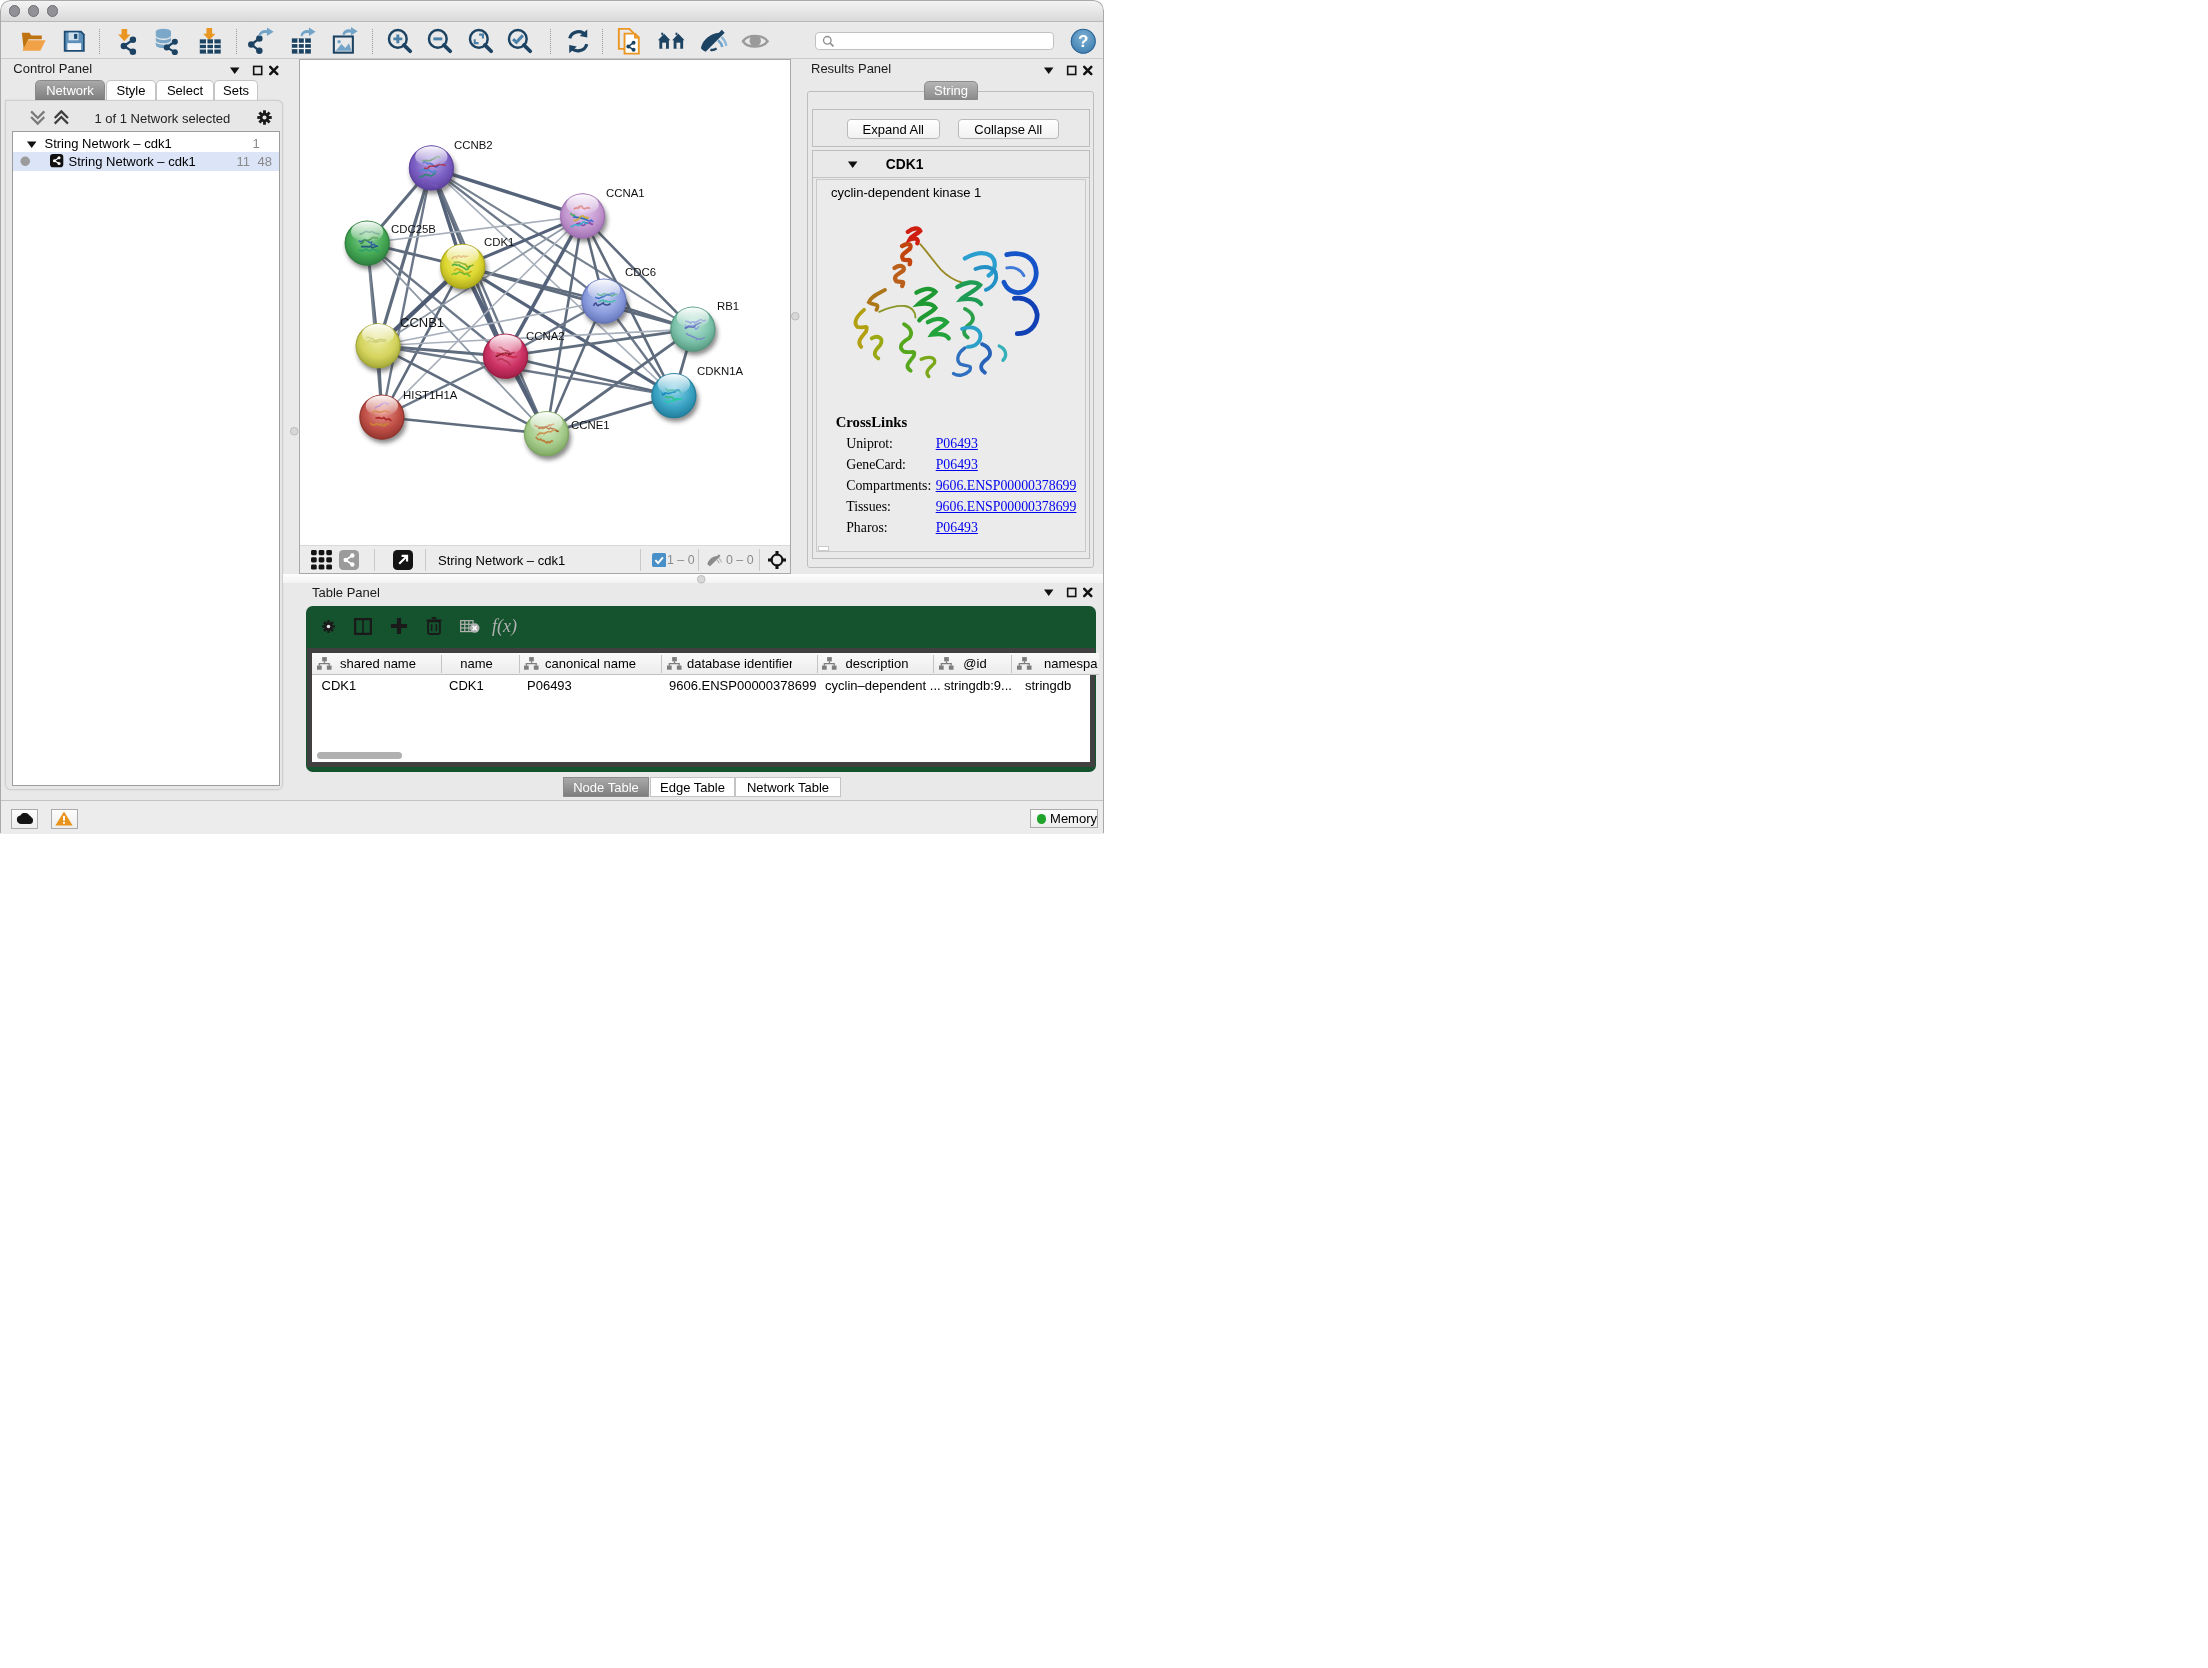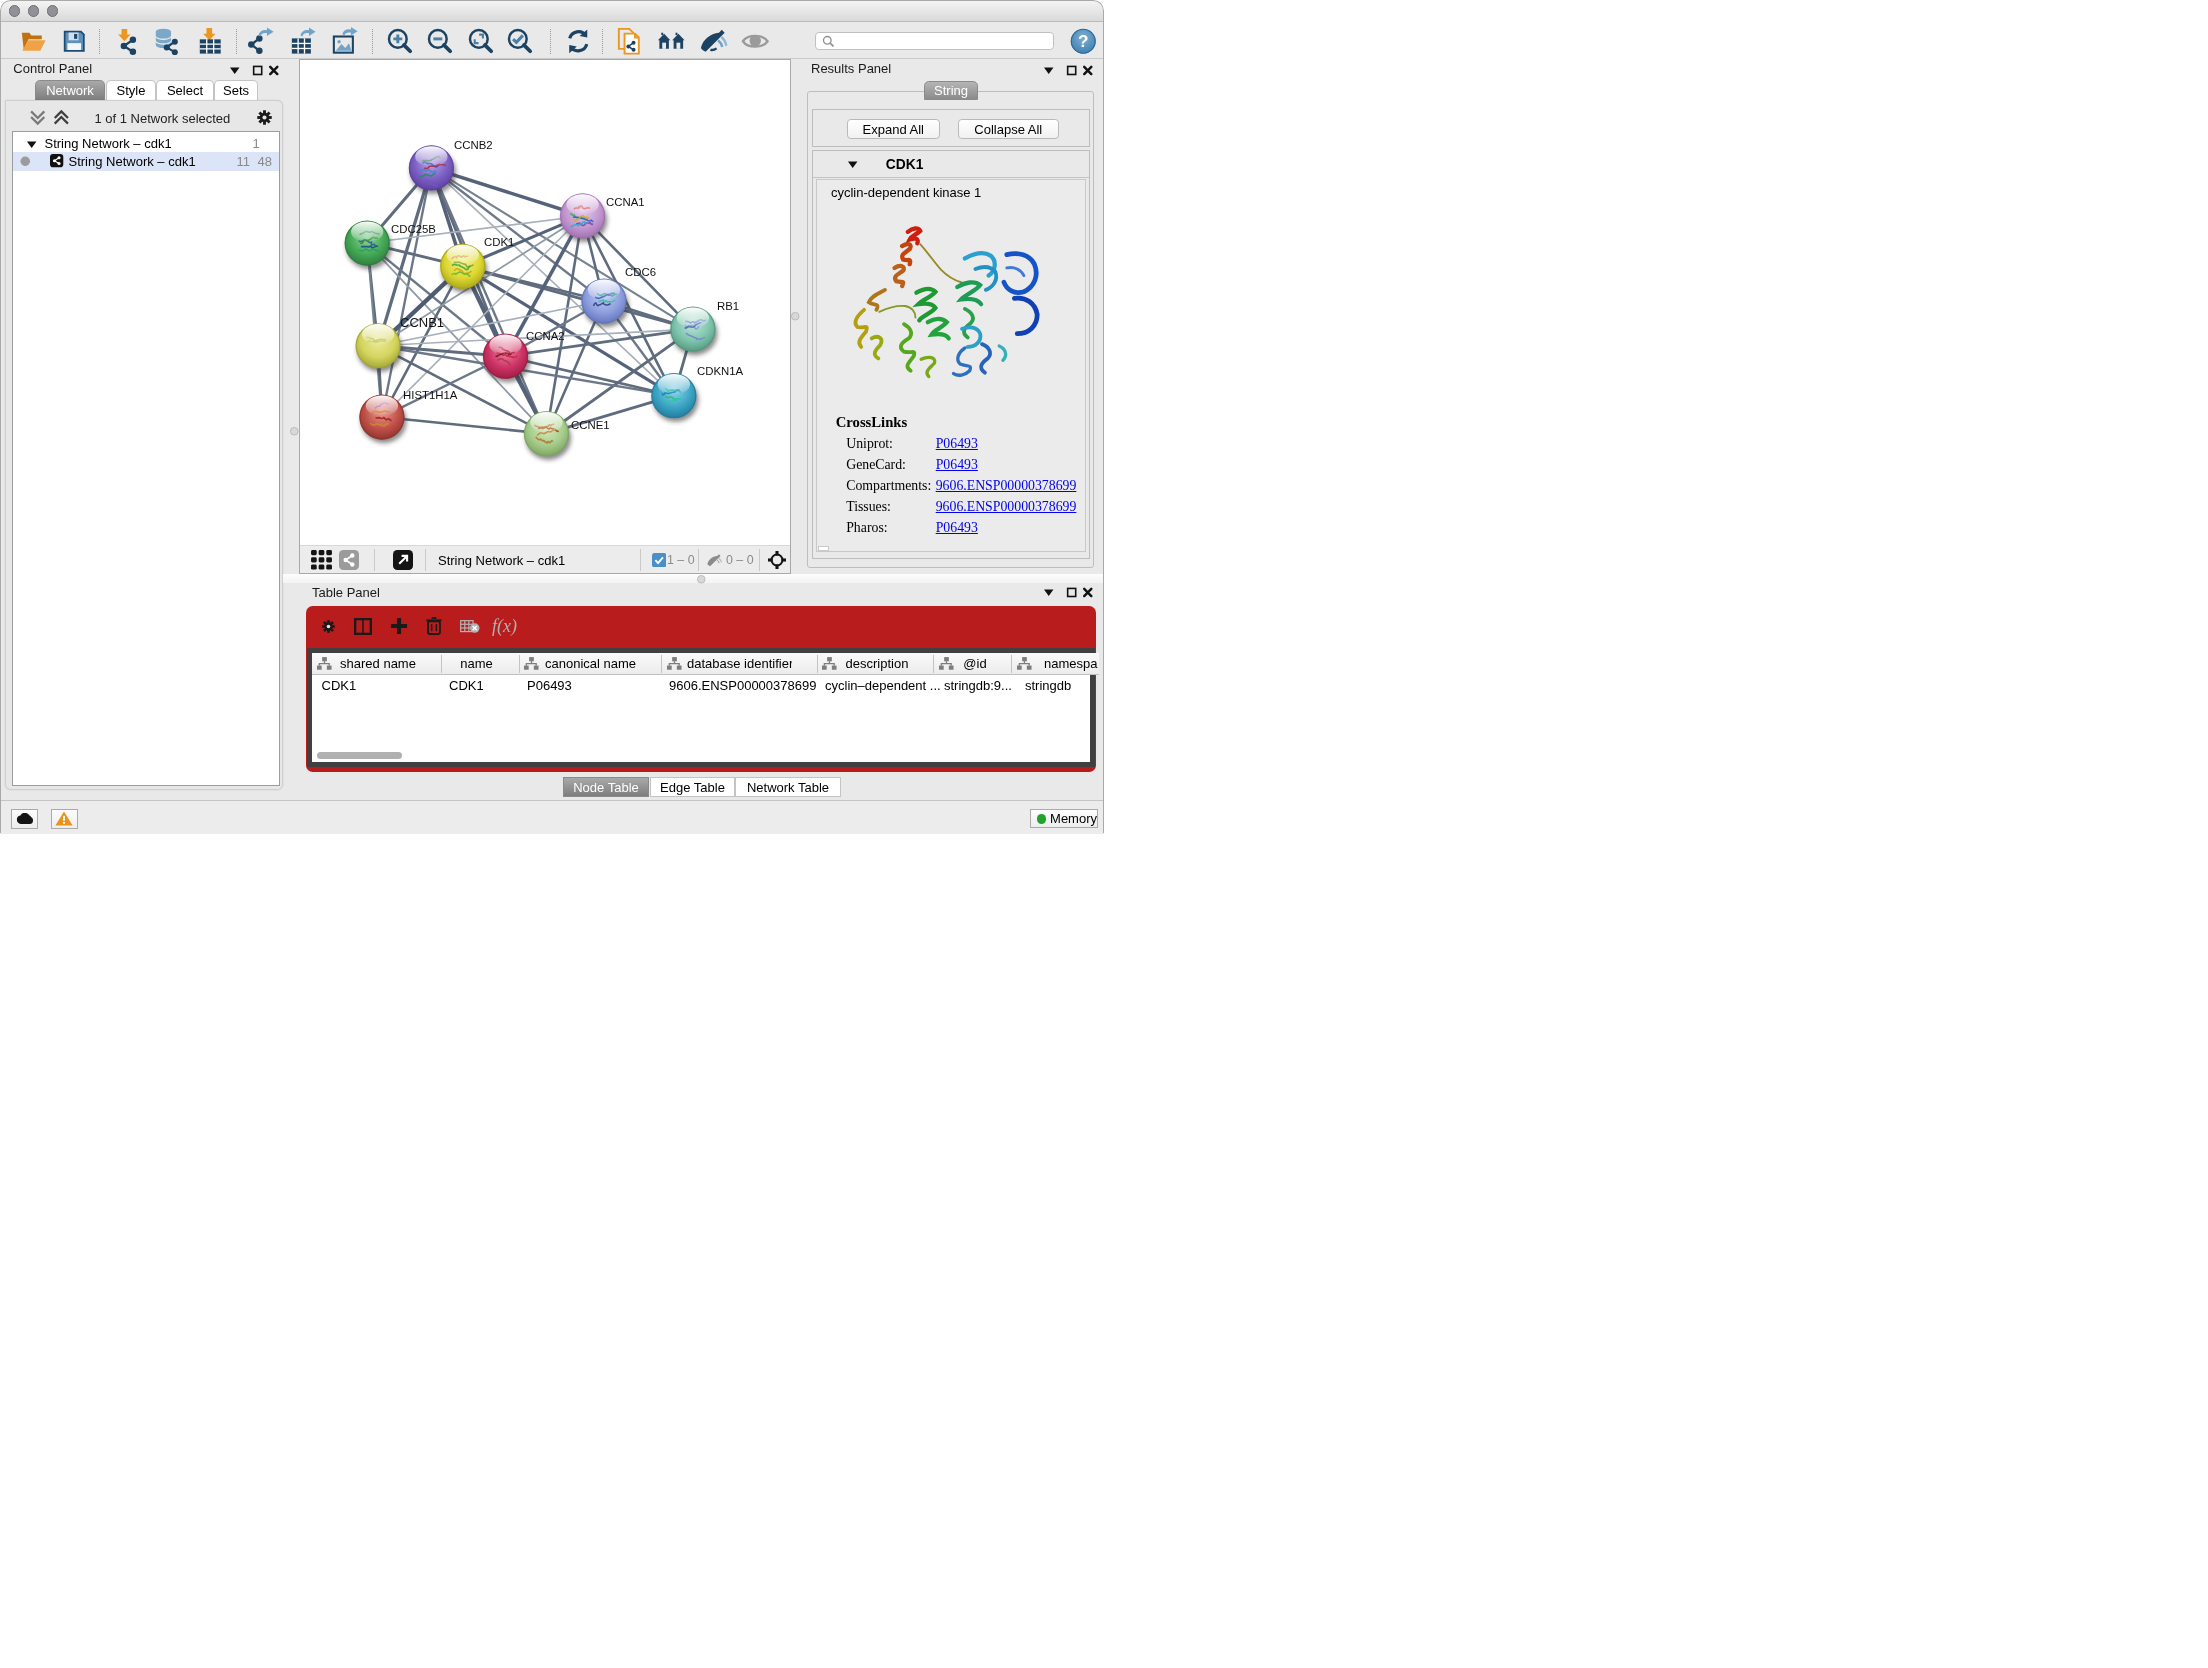--- a/index.html
+++ b/index.html
@@ -69,21 +69,21 @@
   border:1px solid #c9c9c9; background:#ebebeb; }
 .xl-label { font-family:"Liberation Serif", serif; font-size:13.8px; color:#000; position:absolute; left:29.5px; }
 .xl-val { font-family:"Liberation Serif", serif; font-size:13.8px; color:#0000EE;
   text-decoration:underline; position:absolute; left:119px; }
 
 
 #tp-strip { position:absolute; left:283px; top:574px; width:821px; height:8.6px;
   background:linear-gradient(#fdfdfd,#f3f3f3); }
 #tp-title { position:absolute; left:312px; top:585px; font-size:13px; color:#1a1a1a; }
 #tp-box { position:absolute; left:306px; top:606px; width:790px; height:166px;
-  background:#b91c1c; border-radius:6.7px; }
+  background:#14532d; border-radius:6.7px; }
 #tp-table { position:absolute; left:1px; top:42px; width:788px; height:119px;
   background:#fff; border:5px solid #404040; }
 #tp-thead { position:absolute; left:0; top:0; width:787px; height:22px;
   background:linear-gradient(#fafafa,#ececec); border-bottom:1px solid #c0c0c0; }
 .th { position:absolute; top:0; height:22px; font-size:13px; color:#000; text-align:center; line-height:22px; white-space:nowrap; overflow:hidden; }
 .thdiv { position:absolute; top:1.9px; height:18px; border-left:1px solid #c4c4c4; }
 .hier { position:absolute; top:4.3px; width:15px; height:13.3px; }
 .td { position:absolute; top:25px; font-size:13px; color:#000; }
 #tp-hscroll { position:absolute; left:4.8px; bottom:2.9px; width:85px; height:7.6px;
   background:#b0b0b0; border-radius:3.8px; }
@@ -573,21 +573,21 @@
 <circle cx="259" cy="393" r="23.5" fill="url(#gCCNE1)"></circle>
 <circle cx="259" cy="393" r="23.1" fill="none" stroke="#7aa45e" stroke-width="1.4" opacity="0.8"></circle>
 <path d="M246.2 384.0 Q249.7 385.3 251.7 386.2 Q254.9 387.9 256.0 387.4 Q260.2 384.8 260.8 385.0 Q261.6 382.8 263.3 384.4 Q265.5 382.4 267.2 383.3" fill="none" stroke="#bb6622" stroke-width="1.7" opacity="0.92"></path>
 <path d="M250.5 387.8 Q252.0 386.5 254.8 386.0 Q256.6 386.5 258.5 385.6 Q261.7 389.3 263.1 386.9 Q266.8 388.3 268.1 388.6 Q270.5 390.8 272.1 390.7" fill="none" stroke="#a05518" stroke-width="1.7" opacity="0.92"></path>
 <path d="M249.0 394.6 Q250.0 394.4 252.1 392.4 Q254.5 391.9 256.7 392.9 Q260.4 390.5 260.8 390.7 Q264.4 391.2 264.5 390.2 Q267.5 388.4 268.4 388.9" fill="none" stroke="#cc8844" stroke-width="1.7" opacity="0.92"></path>
 <path d="M247.7 396.3 Q250.8 400.5 252.8 398.6 Q255.7 401.4 256.3 400.2 Q260.0 403.6 260.3 402.2 Q259.9 399.9 262.7 402.4 Q264.6 399.2 265.6 401.4" fill="none" stroke="#b87733" stroke-width="1.7" opacity="0.92"></path>
 <ellipse cx="259" cy="381" rx="17" ry="10.8" fill="url(#gloss)"></ellipse>
 </g>
 </svg>
 <div style="position:absolute;left:154px;top:79px;font-size:11.4px;color:#111;">CCNB2</div>
-<div style="position:absolute;left:306px;top:136px;font-size:11.4px;color:#111;">CCNA1</div>
+<div style="position:absolute;left:306px;top:127px;font-size:11.4px;color:#111;">CCNA1</div>
 <div style="position:absolute;left:91px;top:163px;font-size:11.4px;color:#111;">CDC25B</div>
 <div style="position:absolute;left:184px;top:176px;font-size:11.4px;color:#111;">CDK1</div>
 <div style="position:absolute;left:325px;top:206px;font-size:11.4px;color:#111;">CDC6</div>
 <div style="position:absolute;left:417px;top:240px;font-size:11.4px;color:#111;">RB1</div>
 <div style="position:absolute;left:100px;top:255px;font-size:13px;color:#111;">CCNB1</div>
 <div style="position:absolute;left:226px;top:270px;font-size:11.4px;color:#111;">CCNA2</div>
 <div style="position:absolute;left:397px;top:305px;font-size:11.4px;color:#111;">CDKN1A</div>
 <div style="position:absolute;left:103px;top:329px;font-size:11.4px;color:#111;">HIST1H1A</div>
 <div style="position:absolute;left:271px;top:359px;font-size:11.4px;color:#111;">CCNE1</div>
   <div id="netfooter">

